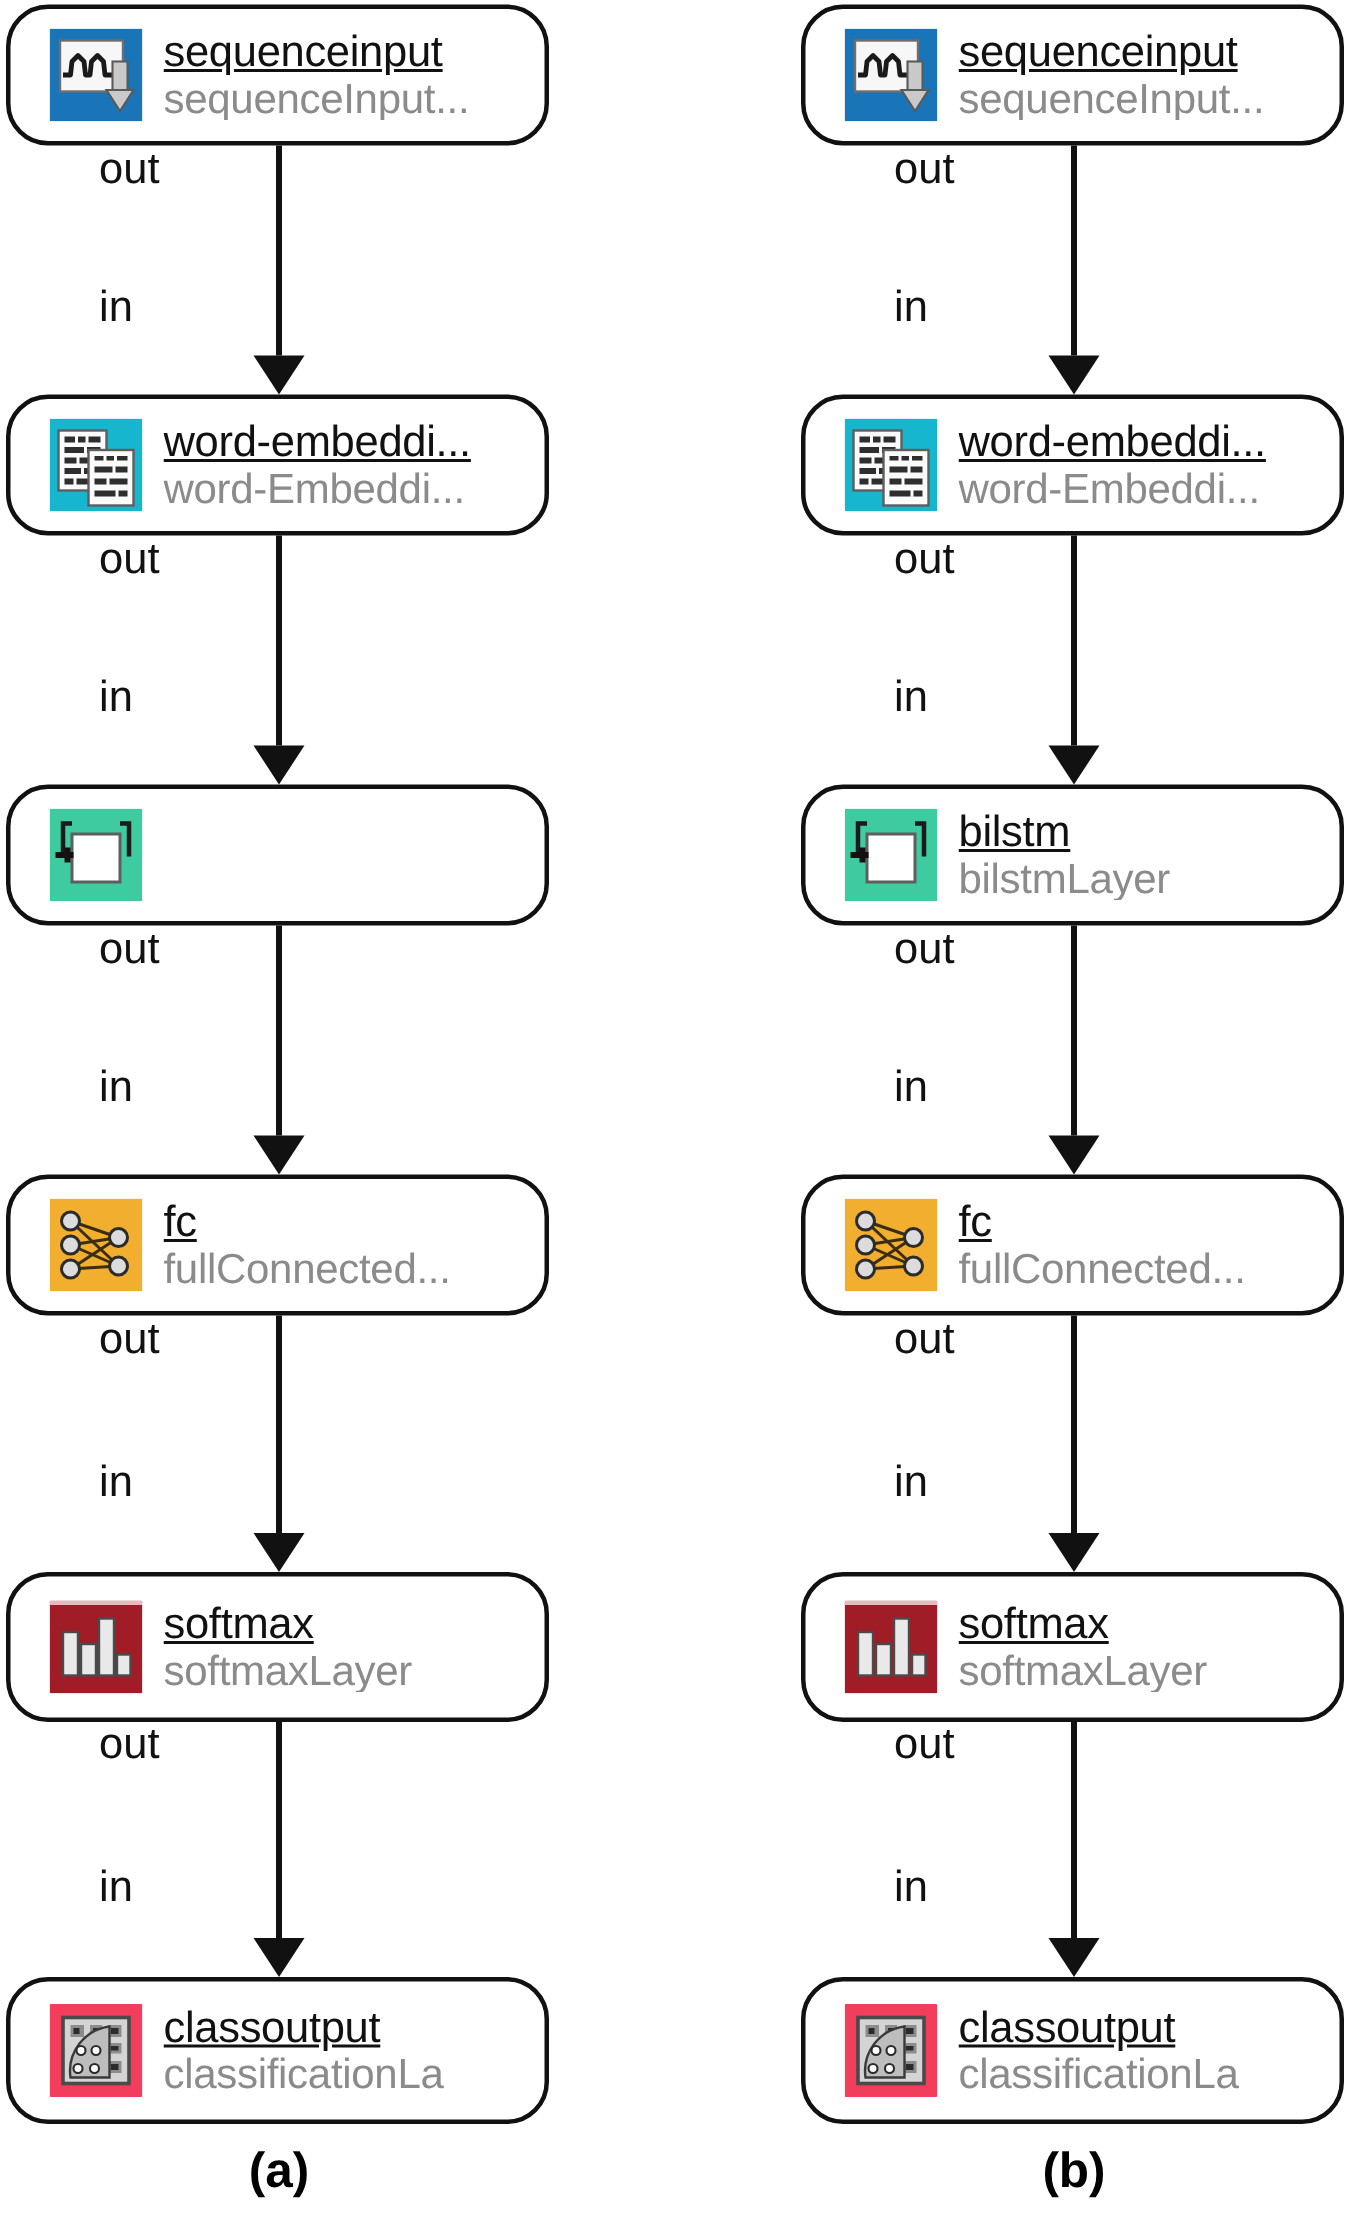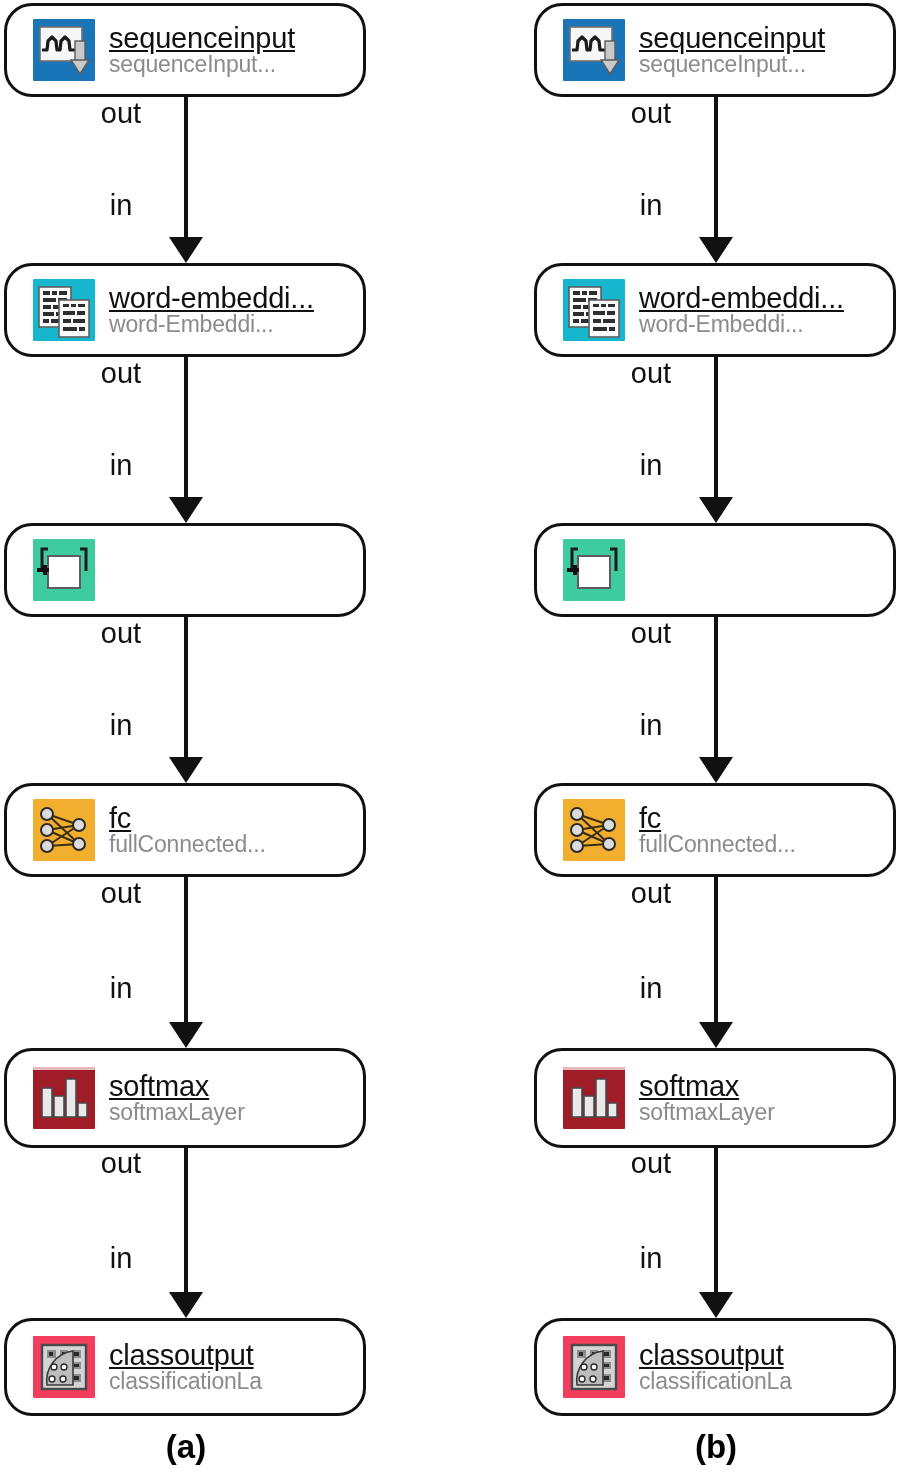--- a/index.html
+++ b/index.html
@@ -64,21 +64,21 @@
     overflow: hidden;
   }
   .node-title {
     font-size: 29px;
     color: #111111;
     white-space: nowrap;
     letter-spacing: -0.2px;
     text-decoration: underline;
   }
   .node-type {
-    font-size: 23px;
+    font-size: 28px;
     color: #8b8b8b;
     white-space: nowrap;
     letter-spacing: -0.2px;
   }
 
   
   .connector {
     position: absolute;
     left: 0;
     width: 372px;
@@ -97,21 +97,21 @@
     width: 0;
     height: 0;
     border-left: 17px solid transparent;
     border-right: 17px solid transparent;
     border-top: 26px solid #111111;
   }
   .conn-label {
     position: absolute;
     font-size: 29px;
     color: #111111;
-    text-align: center;
+    text-align: left;
     width: 110px;
     left: 66px;
   }
   .conn-label.out { top: 0px; }
 
   
   .caption {
     position: absolute;
     top: 1428px;
     left: 0;
@@ -393,20 +393,24 @@
       <div class="node-icon">
         <svg class="icon-svg" viewBox="0 0 62 62">
           <rect x="0" y="0" width="62" height="62" fill="#3ECBA0"></rect>
           <path d="M15 10 L9 10 L9 32" fill="none" stroke="#1b1b1b" stroke-width="3"></path>
           <path d="M47 10 L53 10 L53 32" fill="none" stroke="#1b1b1b" stroke-width="3"></path>
           <rect x="15" y="17" width="32" height="32" fill="#ffffff" stroke="#5e5e5e" stroke-width="2"></rect>
           <path d="M4 31 L16 31" stroke="#111111" stroke-width="4"></path>
           <path d="M12 26 L12 36" stroke="#111111" stroke-width="4"></path>
         </svg>
       </div>
+      <div class="node-text">
+        <span class="node-title">bilstm</span>
+        <span class="node-type">bilstmLayer</span>
+      </div>
     </div>
 
     <div class="connector" style="top:617px;height:166px">
       <div class="conn-line" style="height:140px"></div>
       <div class="conn-arrow" style="top:140px"></div>
       <div class="conn-label out">out</div>
       <div class="conn-label" style="top:92px">in</div>
     </div>
 
     <div class="node" style="top:783px">

